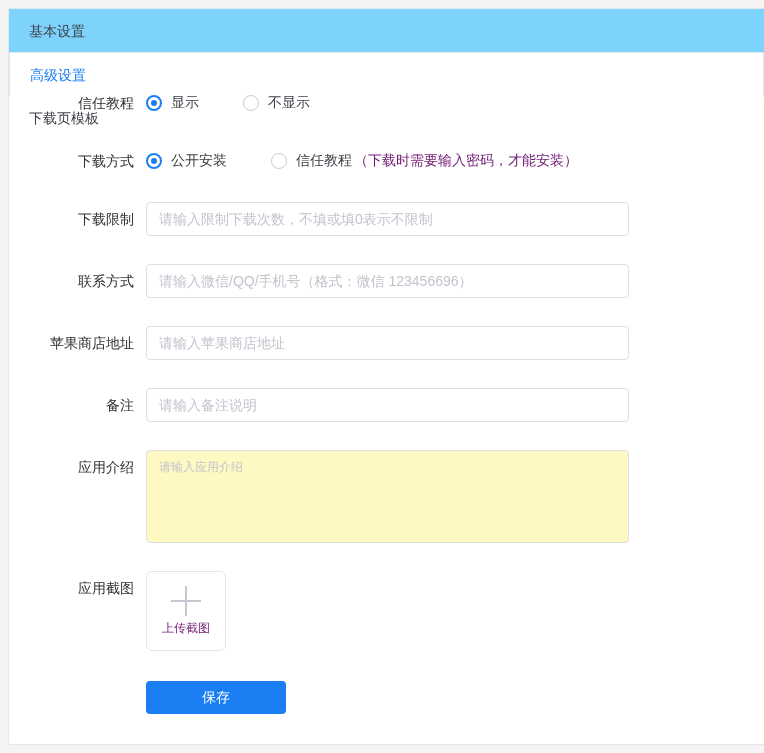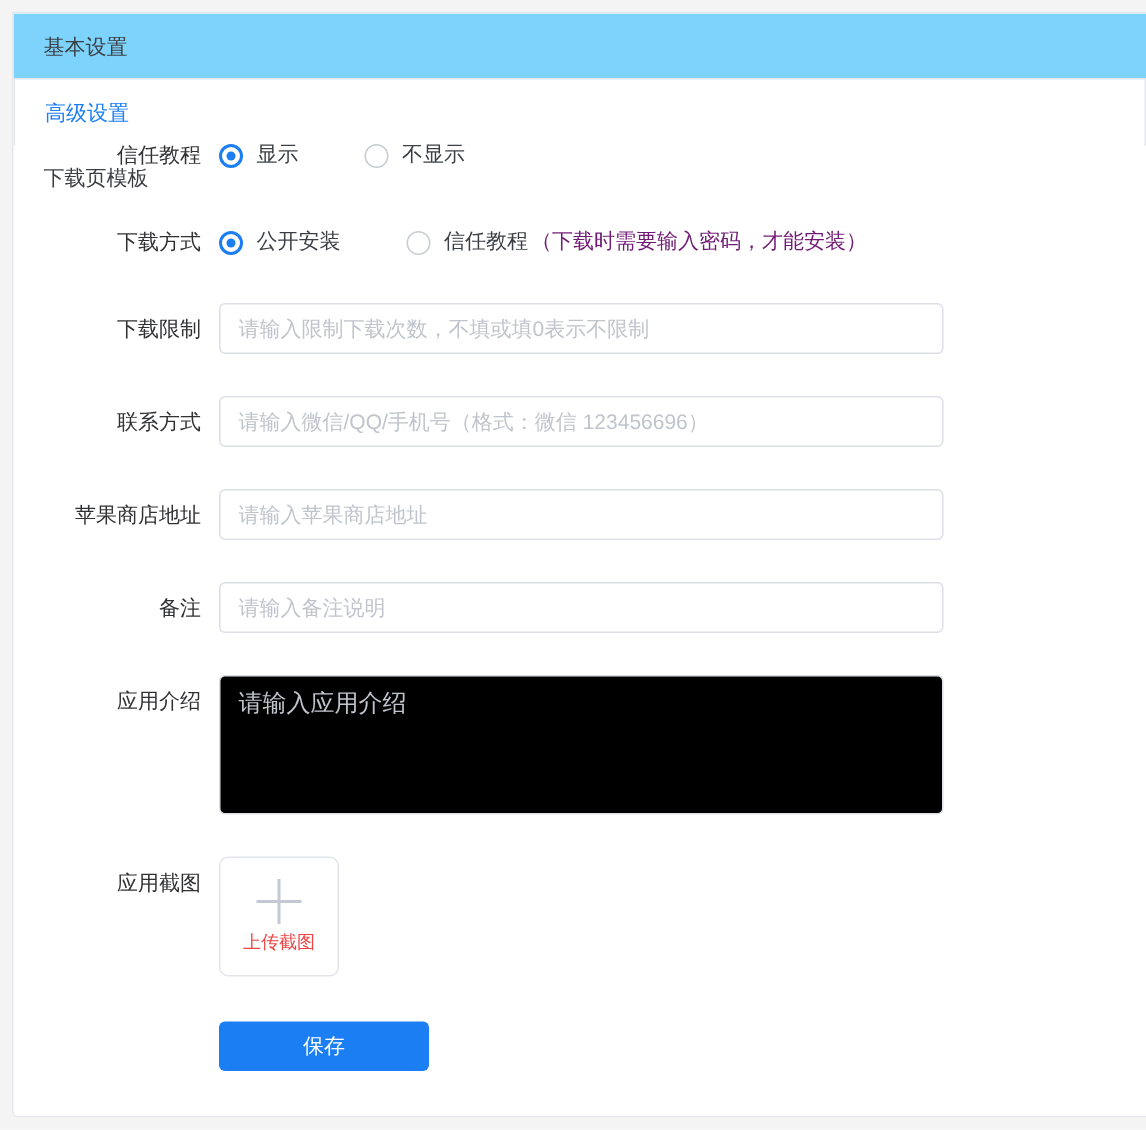--- a/index.html
+++ b/index.html
@@ -53,21 +53,21 @@
     margin-right: 12px;
     font-size: 14px;
     color: #303133;
     line-height: 34px;
     flex: none;
     white-space: nowrap;
   }
   .form-row.top-label .form-label { align-self: flex-start; }
   .control { display: flex; align-items: center; min-height: 34px; }
   
-  .radio-item { display: flex; align-items: flex-end; margin-right: 44px; cursor: pointer; }
+  .radio-item { display: flex; align-items: center; margin-right: 44px; cursor: pointer; }
   .radio-circle {
     width: 16px; height: 16px;
     border-radius: 50%;
     border: 1px solid #c8cdd4;
     background: #fff;
     flex: none;
     position: relative;
   }
   .radio-item.selected .radio-circle { border: 2px solid #1b7ef2; }
   .radio-item.selected .radio-circle::after {
@@ -92,26 +92,26 @@
     outline: none;
     font-family: inherit;
     background: #fff;
   }
   .text-input::placeholder, .textarea-input::placeholder { color: #c0c4cc; opacity: 1; }
   .textarea-input {
     width: 483px; height: 93px;
     border: 1px solid #dcdfe6;
     border-radius: 4px;
     padding: 8px 12px;
-    font-size: 16px;
+    font-size: 12px;
     color: #606266;
     outline: none;
     resize: none;
     font-family: inherit;
-    background: #000000;
+    background: #fef9c3;
   }
   
   .upload-box {
     width: 80px; height: 80px;
     border: 1px solid #e2e5ea;
     border-radius: 6px;
     background: #fff;
     display: flex;
     flex-direction: column;
     align-items: center;
@@ -119,21 +119,21 @@
     cursor: pointer;
   }
   .plus-icon { position: relative; width: 30px; height: 30px; margin-bottom: 4px; }
   .plus-icon::before, .plus-icon::after {
     content: "";
     position: absolute;
     background: #c3c8d2;
   }
   .plus-icon::before { left: 0; top: 14px; width: 30px; height: 2px; }
   .plus-icon::after { left: 14px; top: 0; width: 2px; height: 30px; }
-  .upload-text { font-size: 12px; color: #ef4444; }
+  .upload-text { font-size: 12px; color: #701a75; }
   
   .save-row { margin-left: 137px; margin-top: 30px; }
   .save-button {
     width: 140px; height: 33px;
     background: #1b7ef2;
     color: #fff;
     font-size: 14px;
     border: none;
     border-radius: 4px;
     cursor: pointer;

